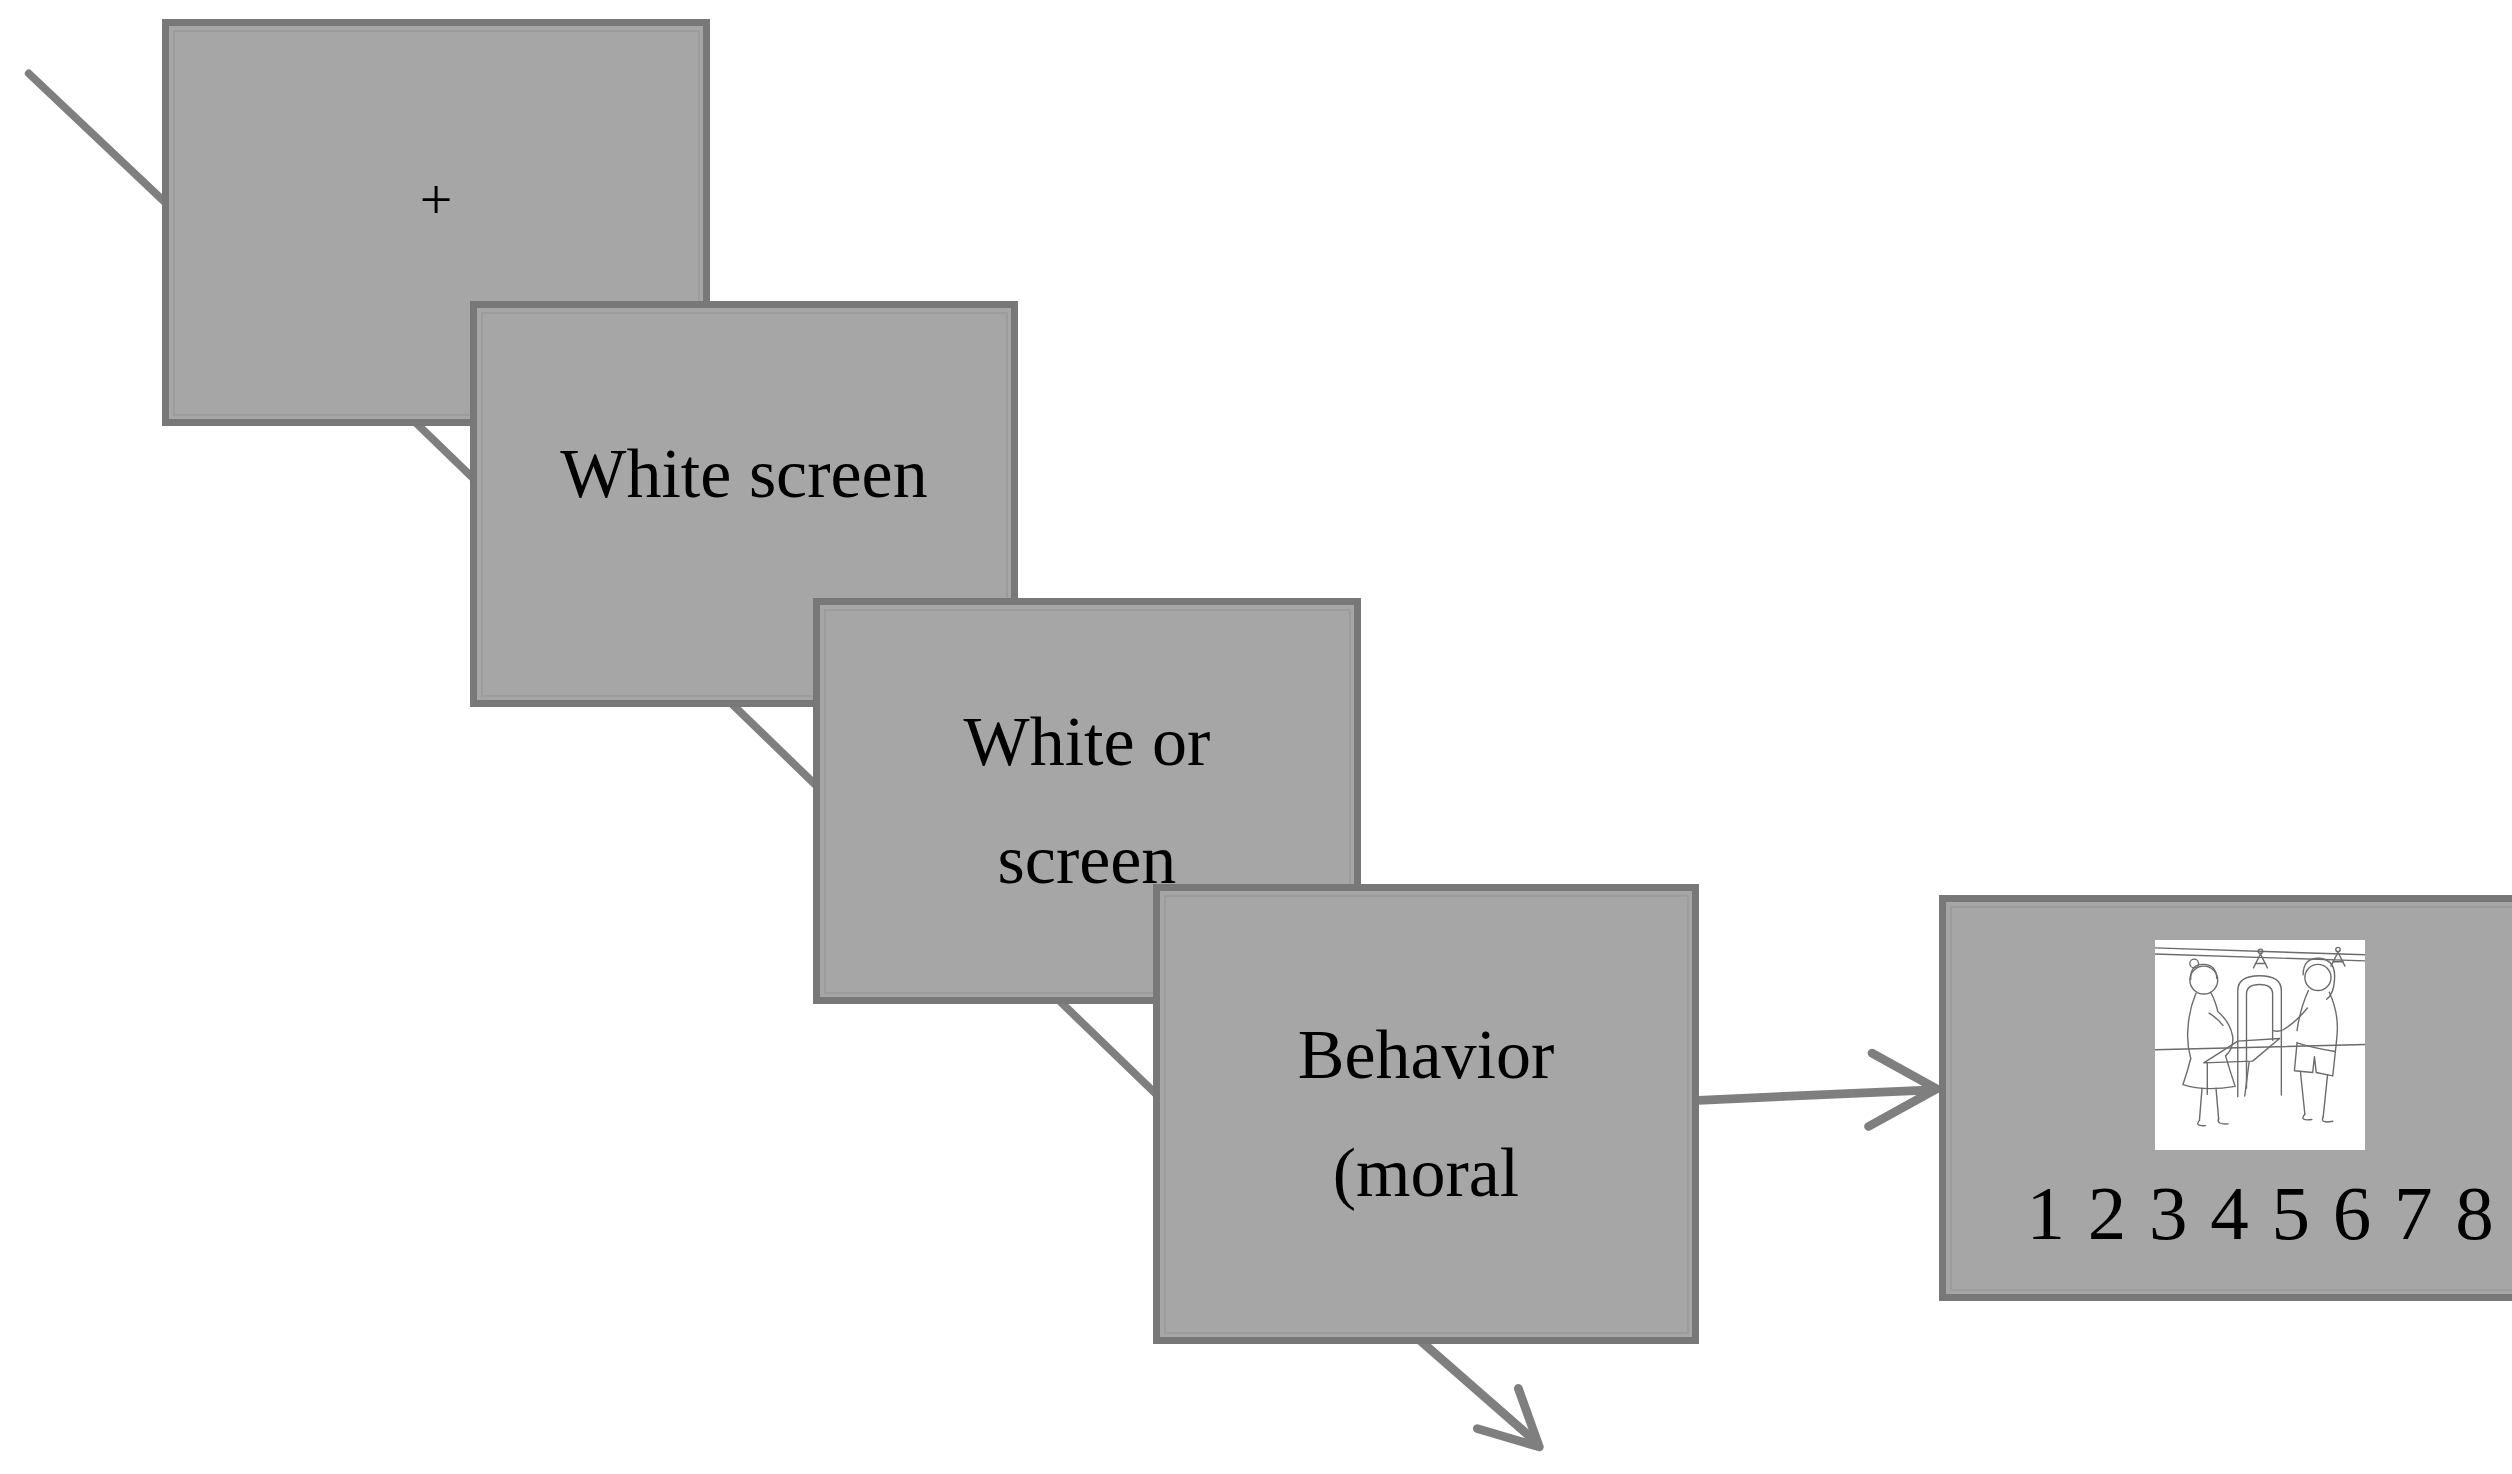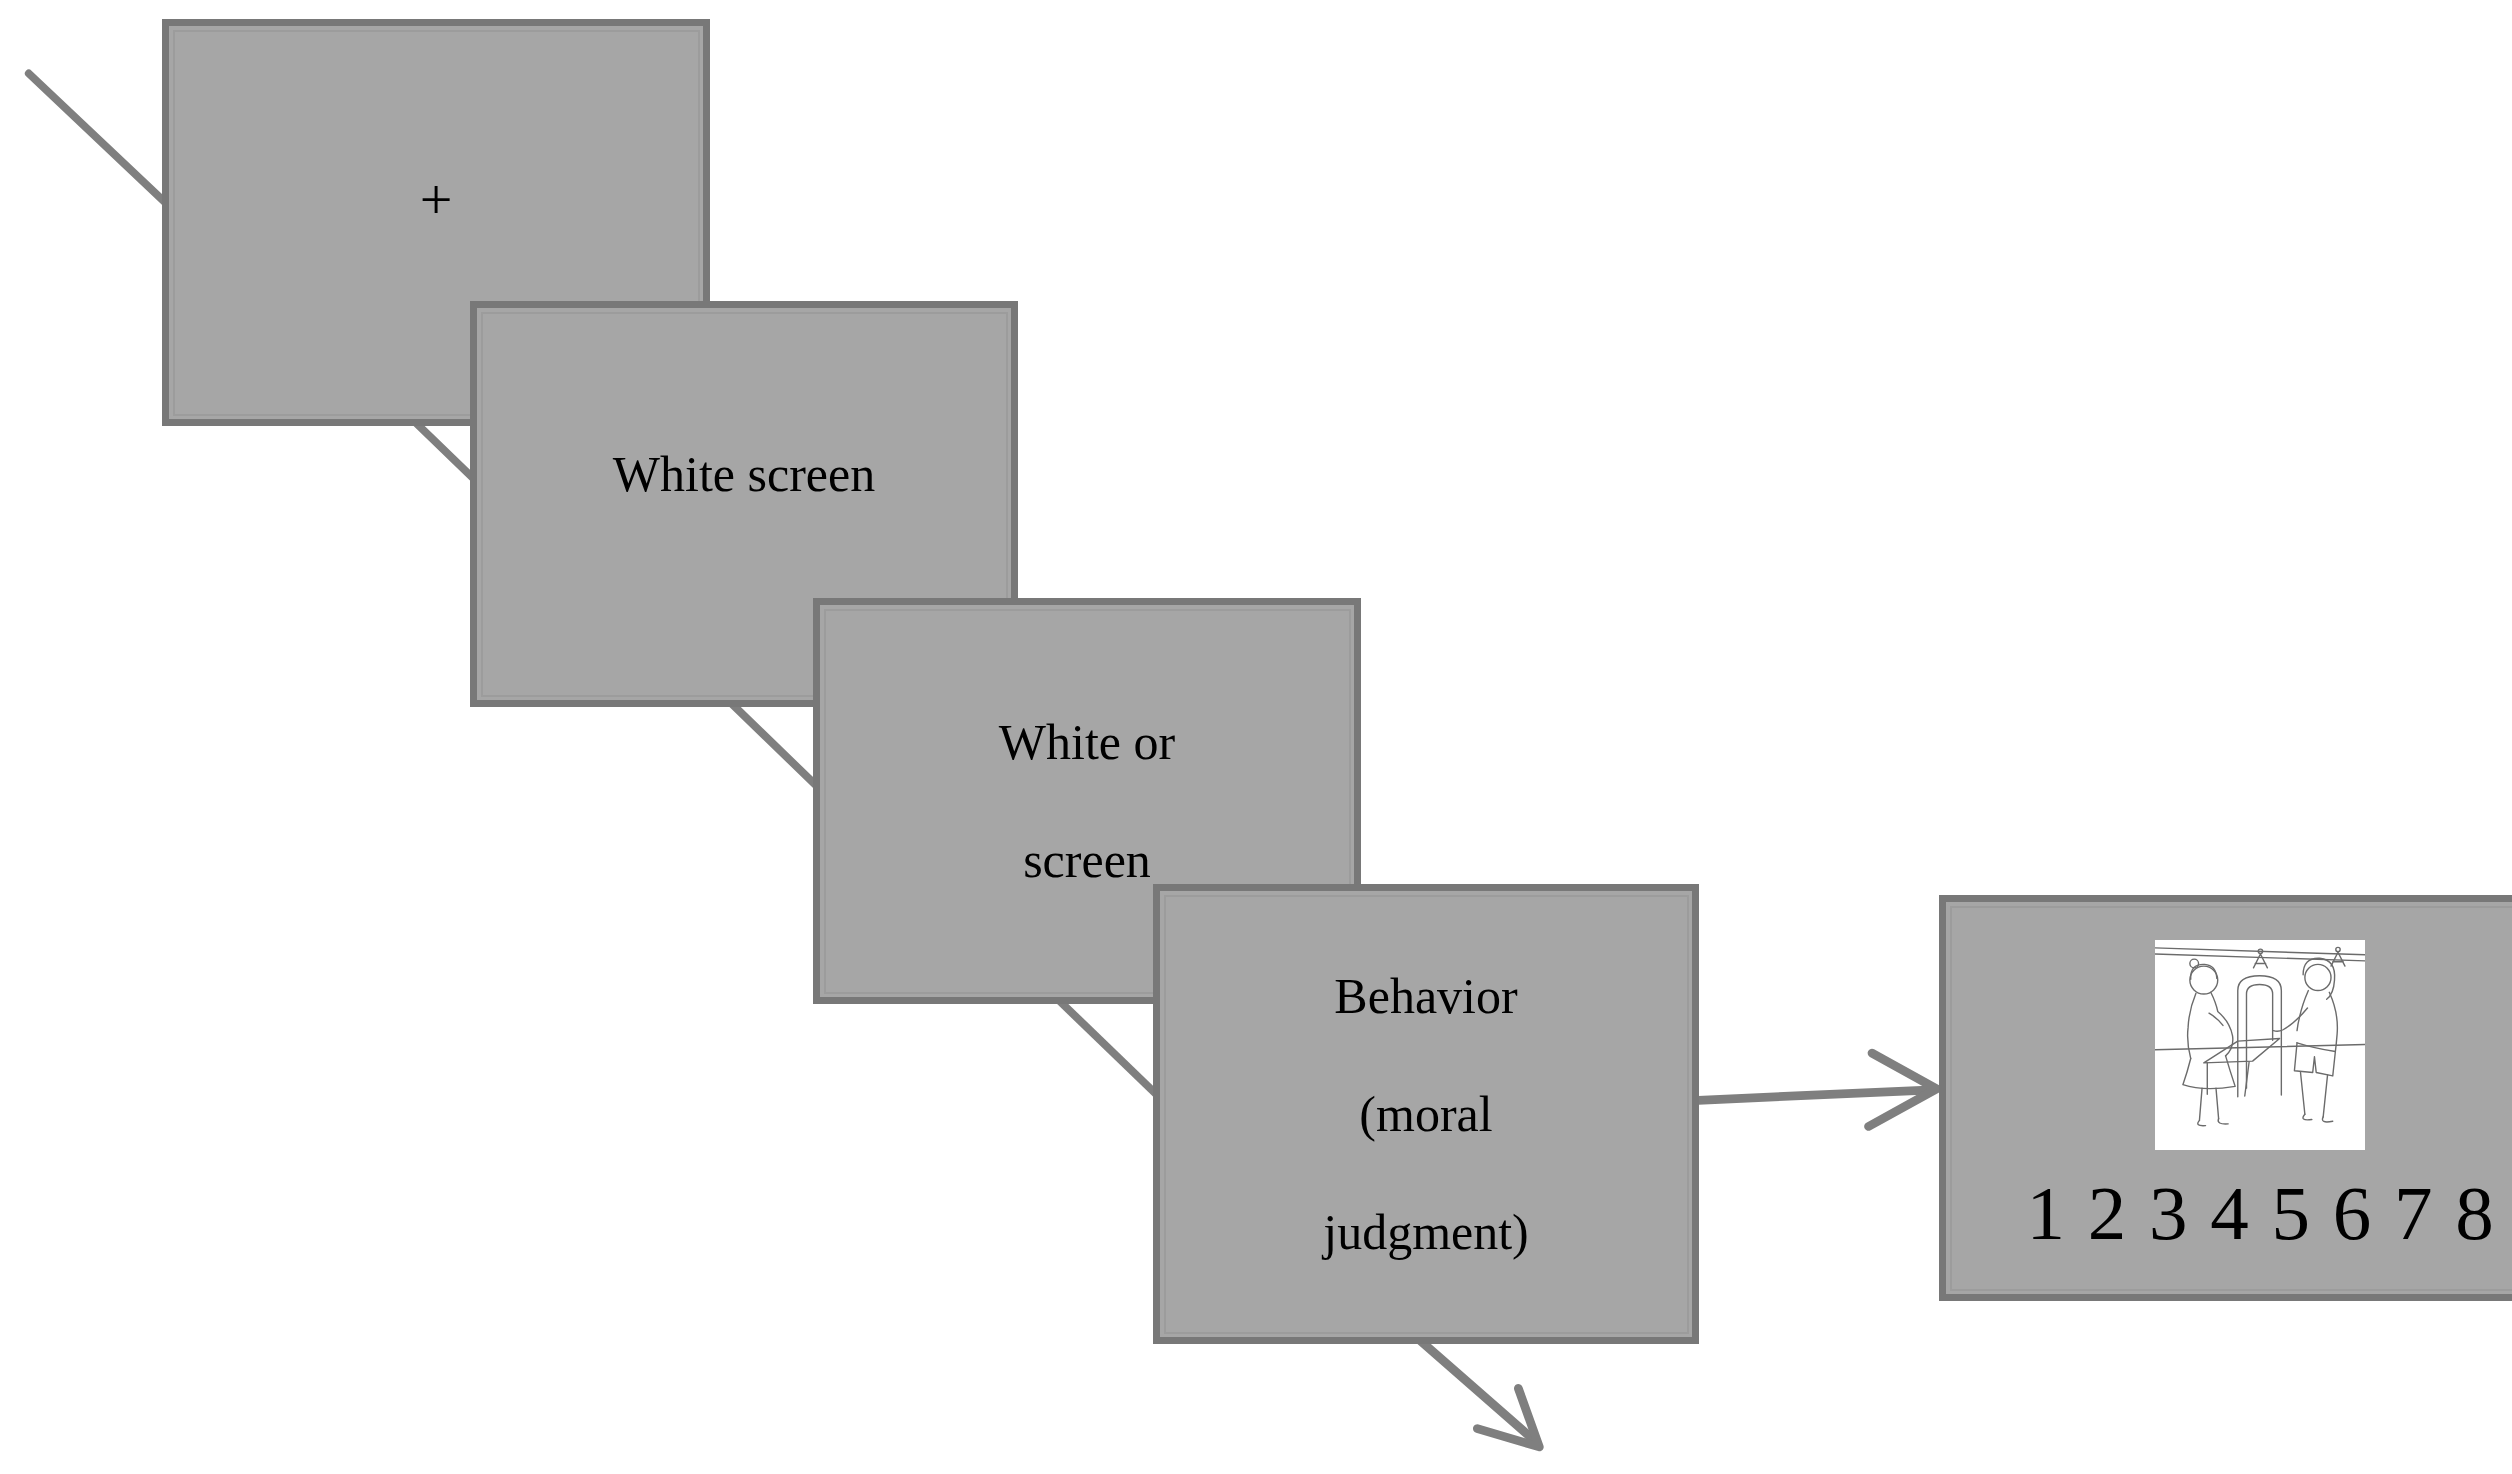--- a/index.html
+++ b/index.html
@@ -24,21 +24,21 @@
   }
   
   .screen::after{
     content:"";
     position:absolute;
     inset:3.5px;
     border:2.6px solid rgba(0,0,0,0.055);
     pointer-events:none;
   }
   .screen .txt{
-    font-size:50px;
+    font-size:70px;
     line-height:118px;
     white-space:pre;
   }
   #screen-fixation{left:162px;top:19px;width:548px;height:407px;z-index:1;}
   #screen-fixation .txt{font-size:58px;line-height:58px;padding-bottom:45px;}
   #screen-white{left:470px;top:301px;width:548px;height:406px;z-index:2;}
   #screen-white .txt{padding-bottom:61px;}
   #screen-frame{left:813px;top:598px;width:548px;height:406px;z-index:3;}
   #screen-behavior{left:1153px;top:884px;width:546px;height:460px;z-index:4;}
   #screen-rating{
@@ -87,21 +87,21 @@
 
   <div class="screen" id="screen-white">
     <div class="txt">White screen</div>
   </div>
 
   <div class="screen" id="screen-frame">
     <div class="txt"><span>White or</span><br><span>screen</span></div>
   </div>
 
   <div class="screen" id="screen-behavior">
-    <div class="txt"><span>Behavior</span><br><span>(moral</span><br><span>judgment)</span></div>
+    <div class="txt"><span>Behavior</span><br><span>(moral</span><br></div>
   </div>
 
   <div class="screen" id="screen-rating">
     <div class="stimulus">
       <svg viewBox="0 0 241 241" fill="none" stroke="#6b6b6b" stroke-width="1.6" stroke-linecap="round" stroke-linejoin="round">
 
         <path d="M0,9 L241,17 M0,16 L241,24"></path>
 
         <g>
           <circle cx="121" cy="13" r="2.5"></circle>

